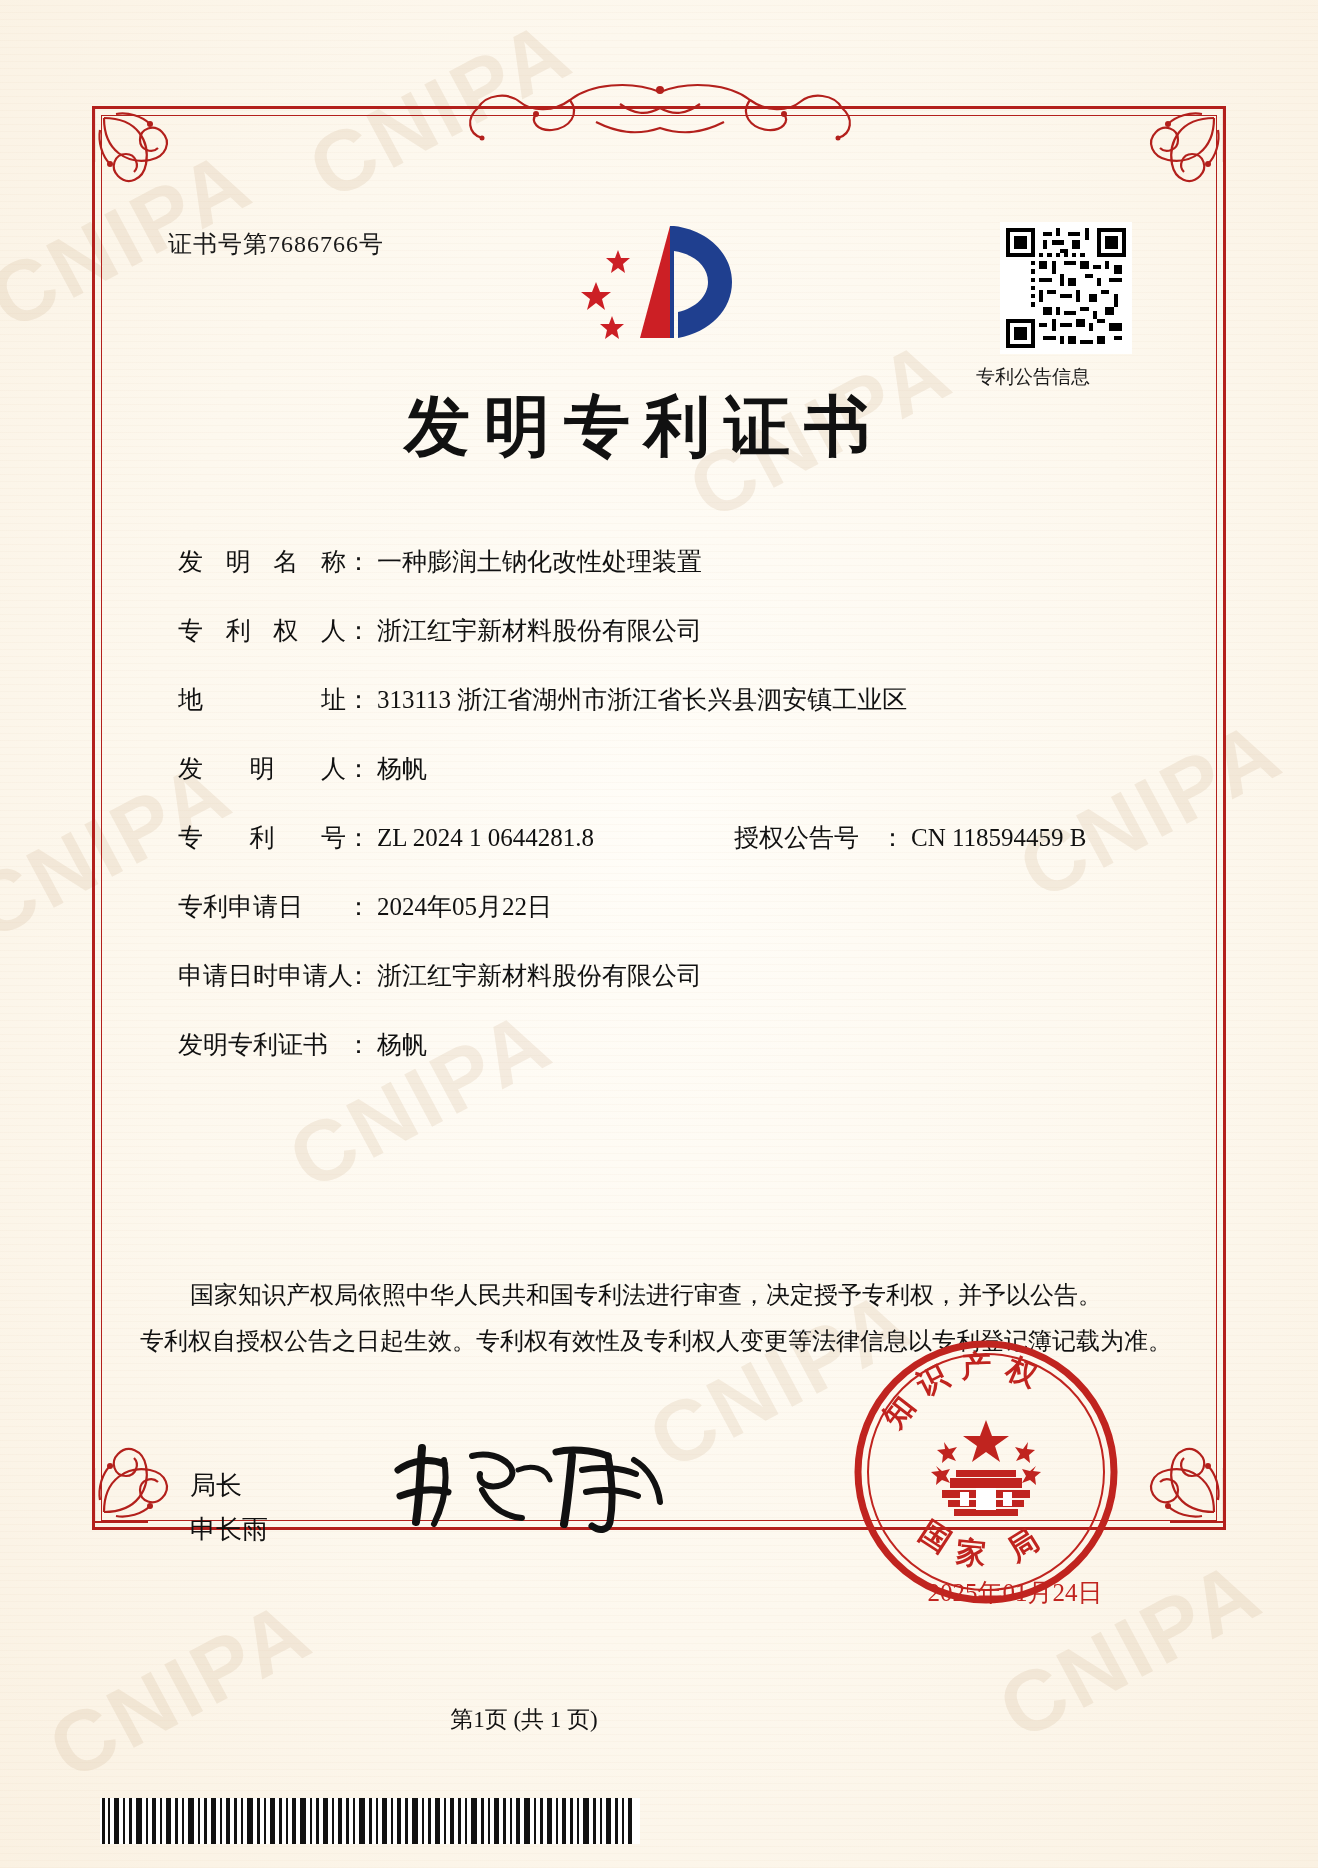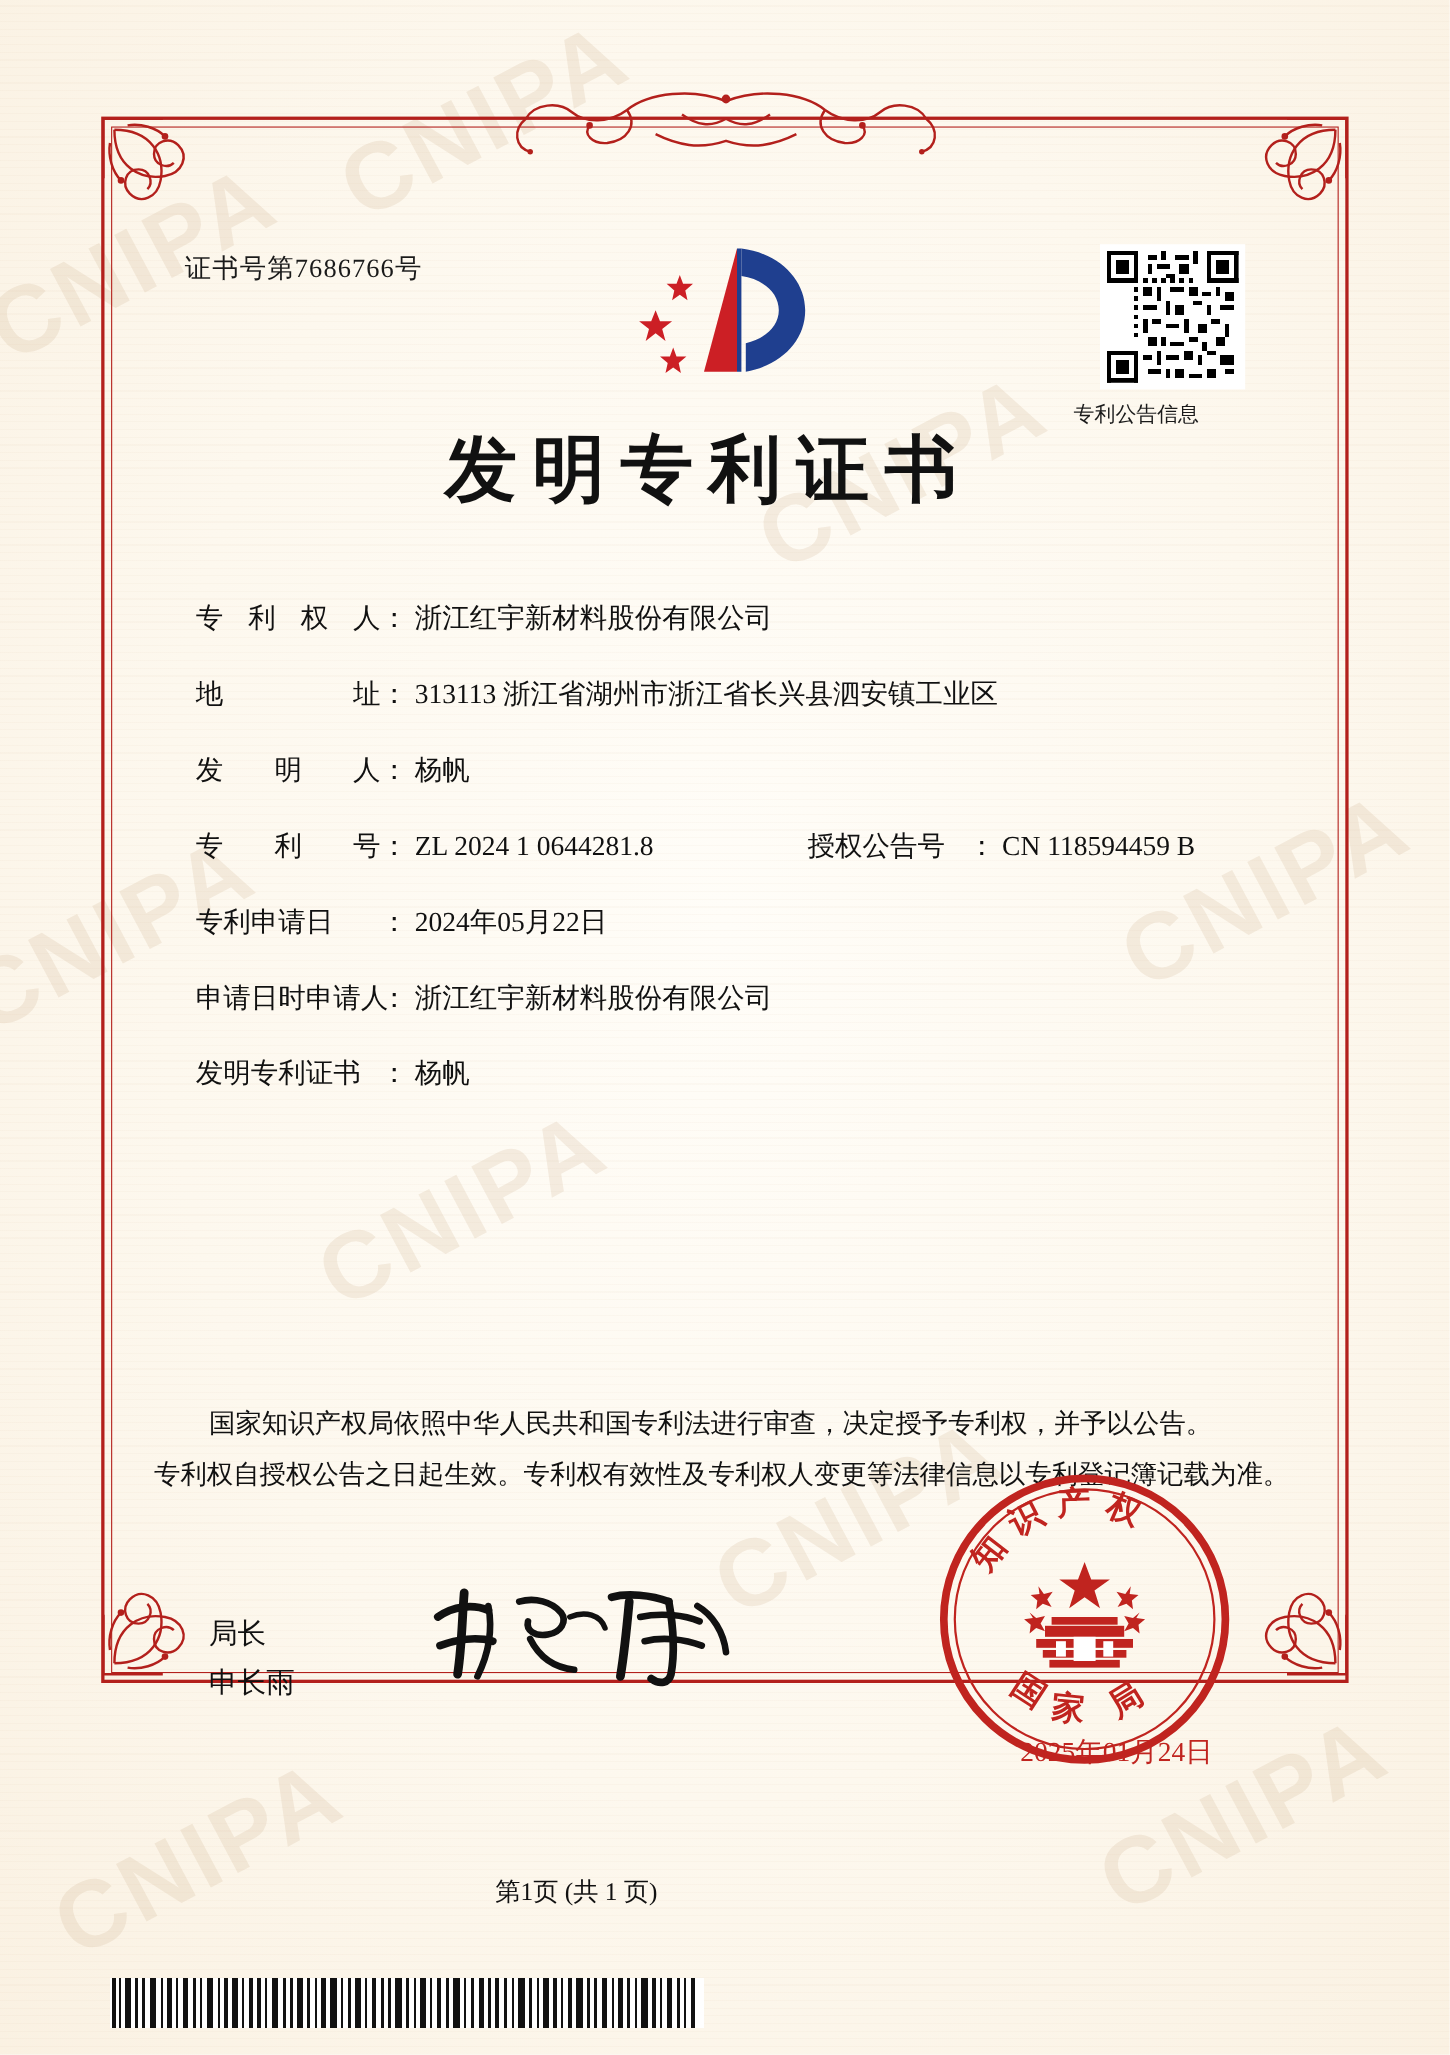--- a/index.html
+++ b/index.html
@@ -452,20 +452,23 @@
           <rect x="26" y="26" width="2" height="1"></rect>
       </g>
     </svg>
   </div>
   <div class="qr-caption">专利公告信息</div>
 
   <div class="main-title">发明专利证书</div>
 
   <div class="fields">
 
+    <div class="field-row">
+      <span class="flabel">发明名称</span><span class="fcolon">：</span><span class="fvalue">一种膨润土钠化改性处理装置</span>
+    </div>
 
     <div class="field-row">
       <span class="flabel">专利权人</span><span class="fcolon">：</span><span class="fvalue">浙江红宇新材料股份有限公司</span>
     </div>
 
     <div class="field-row">
       <span class="flabel">地址</span><span class="fcolon">：</span><span class="fvalue">313113 浙江省湖州市浙江省长兴县泗安镇工业区</span>
     </div>
 
     <div class="field-row">

